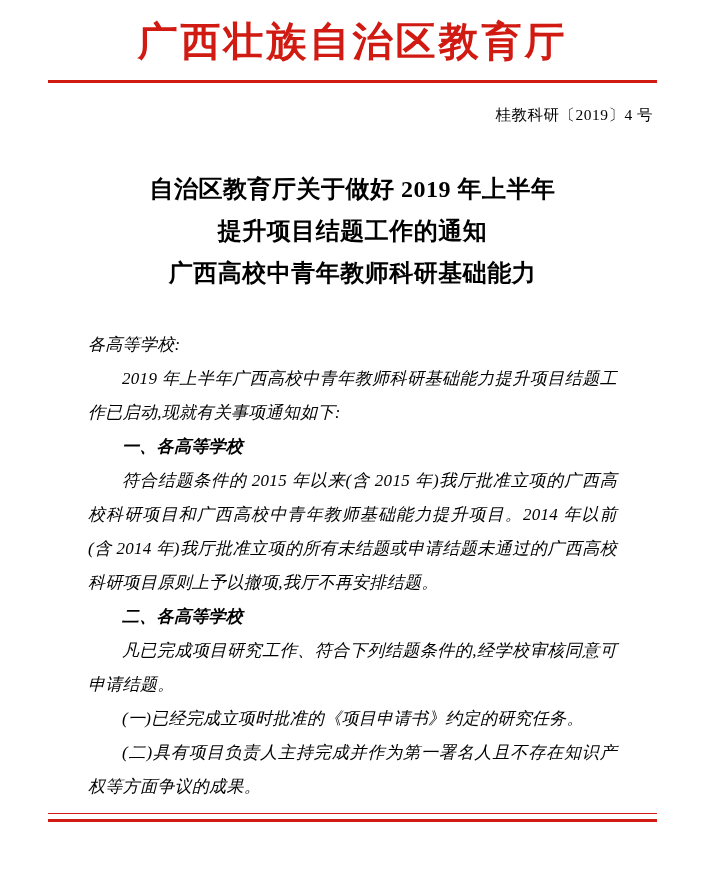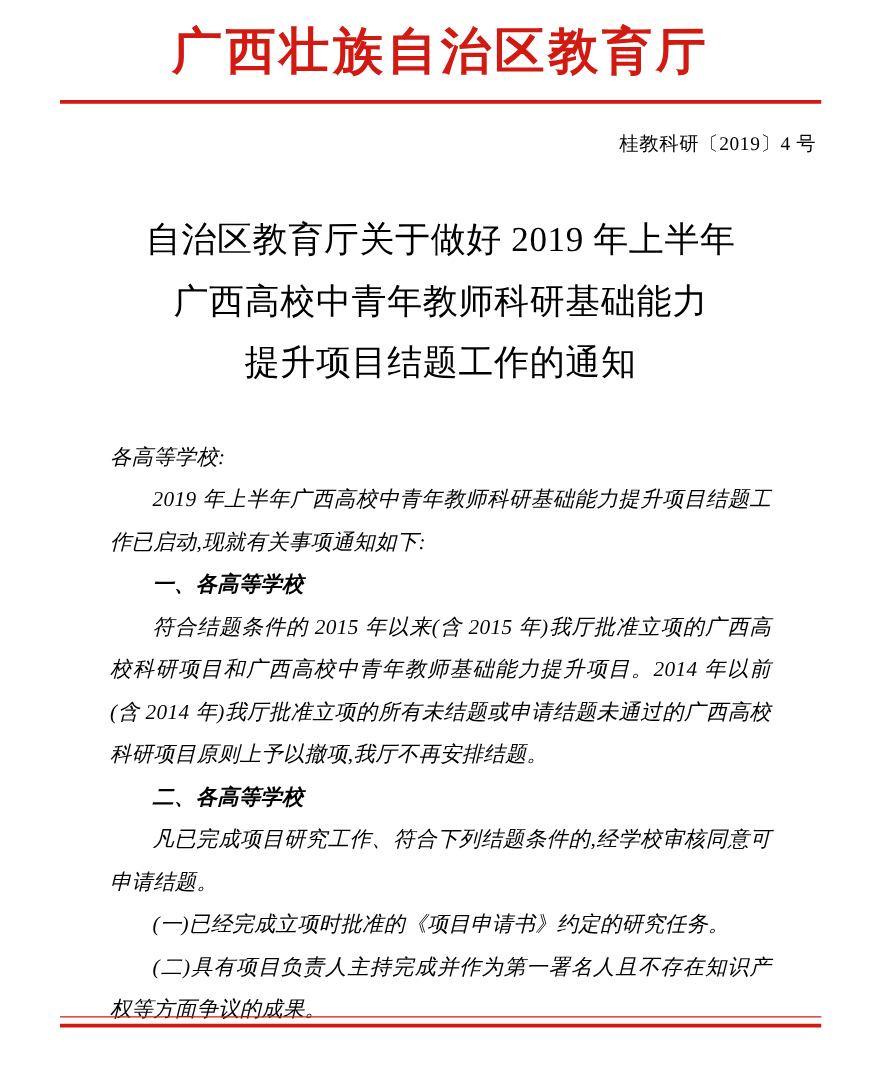--- a/index.html
+++ b/index.html
@@ -41,22 +41,22 @@
   }
   .doc-number {
     text-align: right;
     padding: 22px 52px 0 0;
     font-size: 15.5px;
     letter-spacing: 0.5px;
   }
   .doc-title {
     margin: 42px 0 0 0;
     text-align: center;
-    font-weight: normal;
-    font-size: 28px;
+    font-weight: bold;
+    font-size: 24px;
     line-height: 1.75;
     letter-spacing: 0.5px;
   }
   .doc-title .line {
     display: block;
   }
   .body-block {
     margin: 34px 88px 0 88px;
     font-size: 17px;
     line-height: 2.0;
@@ -100,22 +100,22 @@
 
   <div class="masthead">
     <div class="masthead-title">广西壮族自治区教育厅</div>
     <div class="red-rule"></div>
   </div>
 
   <div class="doc-number">桂教科研〔2019〕4 号</div>
 
   <div class="doc-title">
     <span class="line">自治区教育厅关于做好 2019 年上半年</span>
+    <span class="line">提升项目结题工作的通知</span>
     <span class="line">广西高校中青年教师科研基础能力</span>
-    <span class="line">提升项目结题工作的通知</span>
   </div>
 
   <div class="body-block">
     <p class="p noindent">各高等学校:</p>
     <p class="p">2019 年上半年广西高校中青年教师科研基础能力提升项目结题工作已启动,现就有关事项通知如下:</p>
     <p class="p heading">一、各高等学校</p>
     <p class="p">符合结题条件的 2015 年以来(含 2015 年)我厅批准立项的广西高校科研项目和广西高校中青年教师基础能力提升项目。2014 年以前(含 2014 年)我厅批准立项的所有未结题或申请结题未通过的广西高校科研项目原则上予以撤项,我厅不再安排结题。</p>
     <p class="p heading">二、各高等学校</p>
     <p class="p">凡已完成项目研究工作、符合下列结题条件的,经学校审核同意可申请结题。</p>
     <p class="p">(一)已经完成立项时批准的《项目申请书》约定的研究任务。</p>

